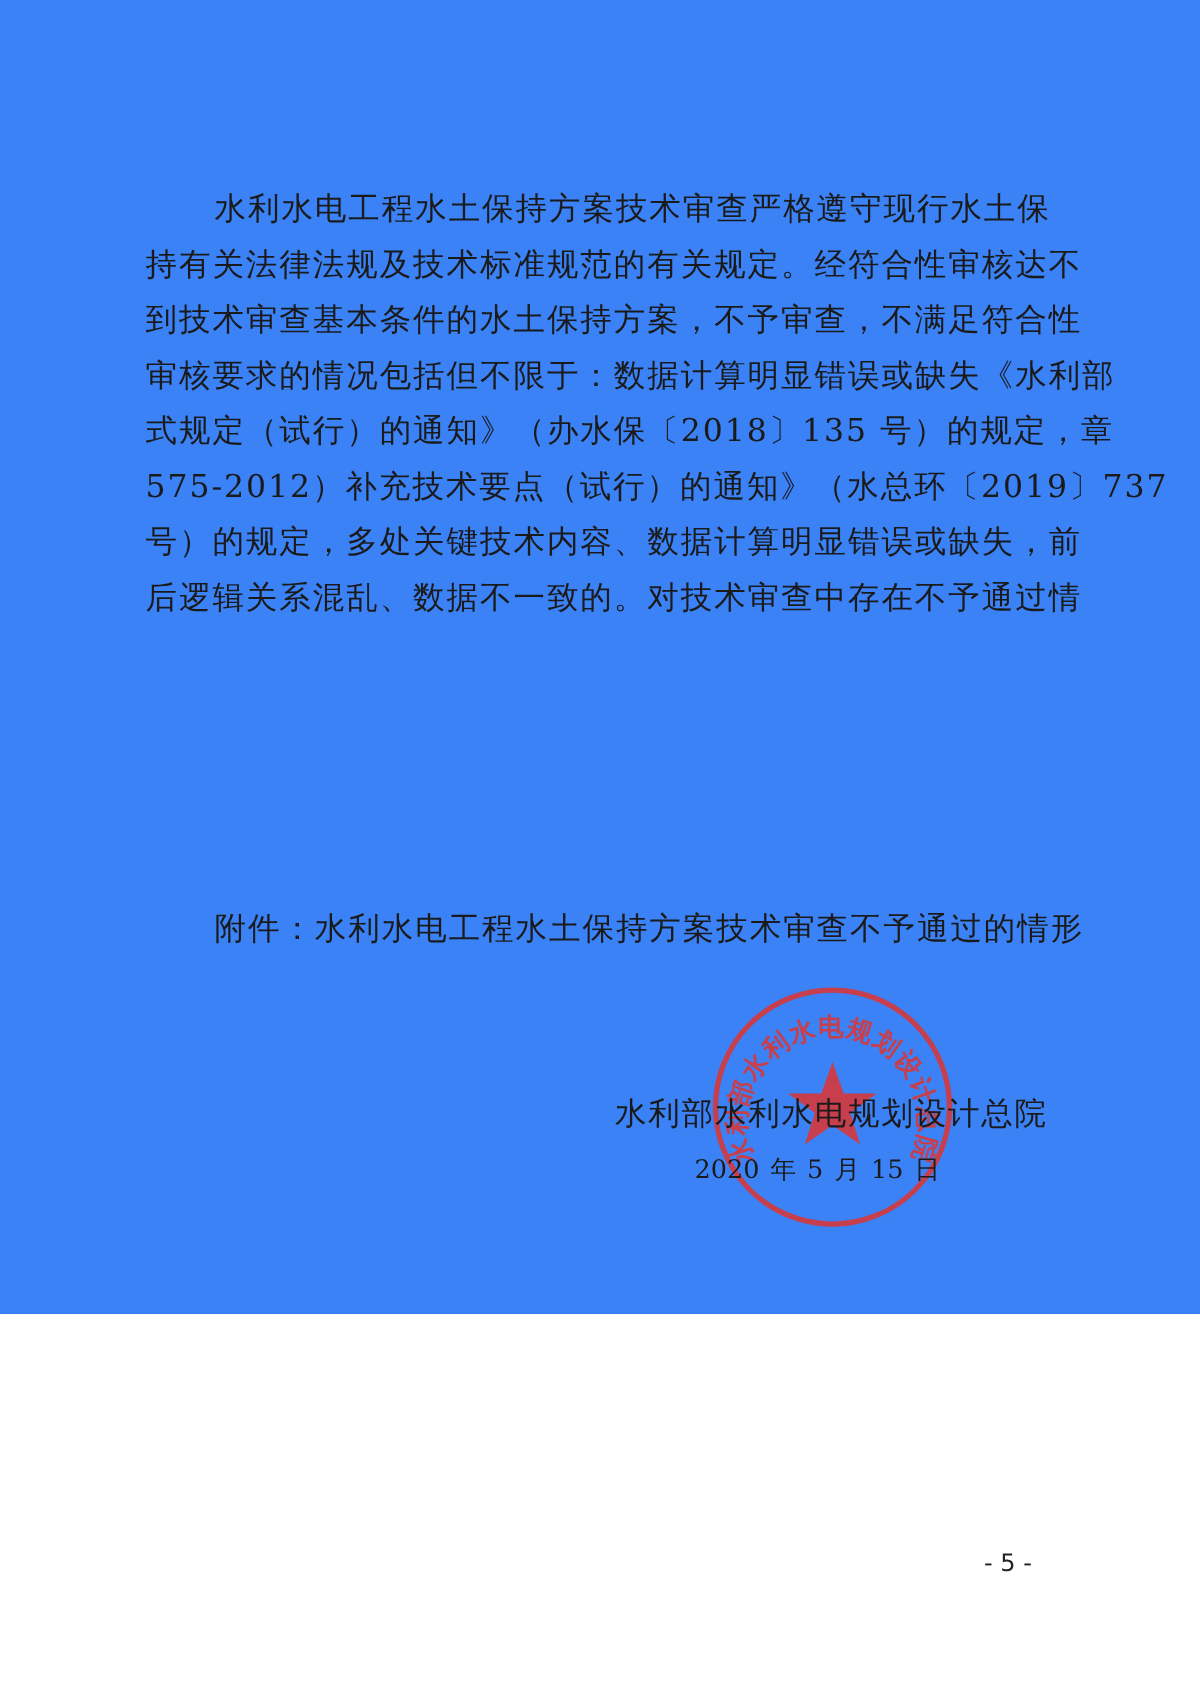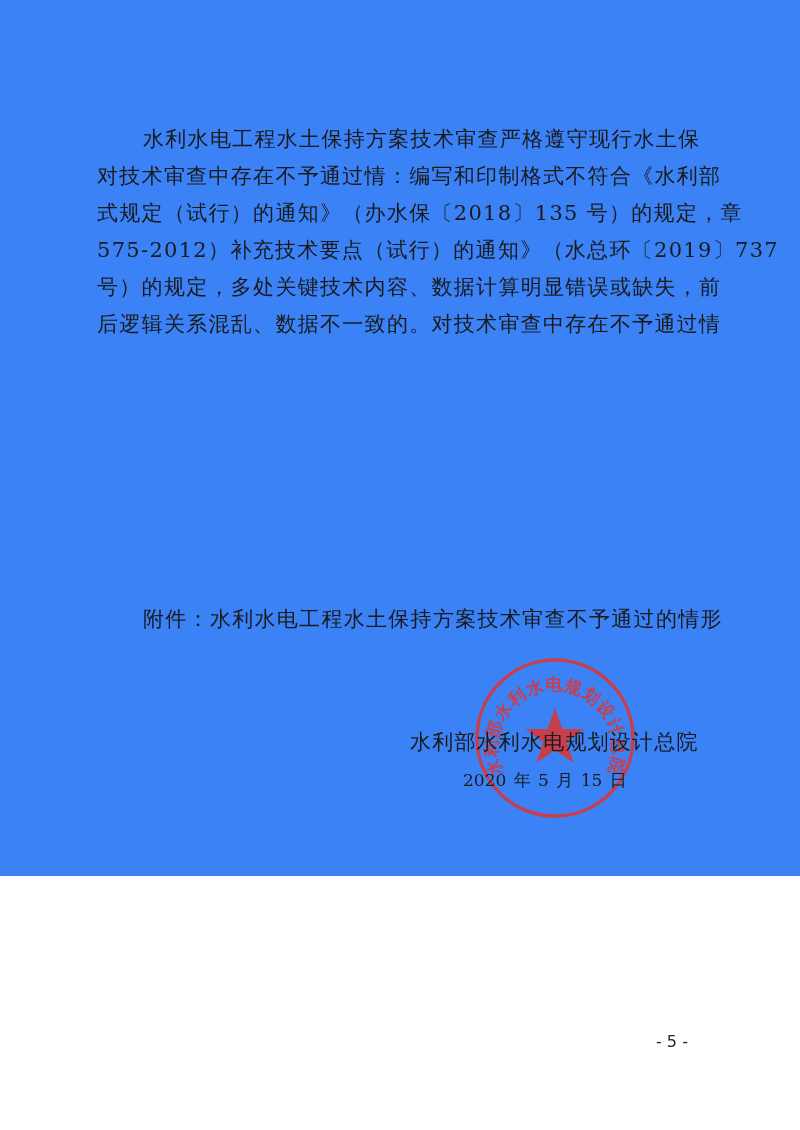--- a/index.html
+++ b/index.html
@@ -86,21 +86,23 @@
       white-space: nowrap;
     }
   </style>
 </head>
 <body>
 
 <div class="page">
 
   <div class="body-text">
     <span class="line indent">水利水电工程水土保持方案技术审查严格遵守现行水土保</span>
-    <span class="line">对技术审查中存在不予通过情：编写和印制格式不符合《水利部</span>
+    <span class="line">持有关法律法规及技术标准规范的有关规定。经符合性审核达不</span>
+    <span class="line">到技术审查基本条件的水土保持方案，不予审查，不满足符合性</span>
+    <span class="line">审核要求的情况包括但不限于：数据计算明显错误或缺失《水利部</span>
     <span class="line">式规定（试行）的通知》（办水保〔2018〕135 号）的规定，章</span>
     <span class="line">575-2012）补充技术要点（试行）的通知》（水总环〔2019〕737</span>
     <span class="line">号）的规定，多处关键技术内容、数据计算明显错误或缺失，前</span>
     <span class="line">后逻辑关系混乱、数据不一致的。对技术审查中存在不予通过情</span>
   </div>
 
   <div class="attachment">附件：水利水电工程水土保持方案技术审查不予通过的情形</div>
 
   <svg class="stamp" viewBox="0 0 164 164" xmlns="http://www.w3.org/2000/svg">
     <defs>

